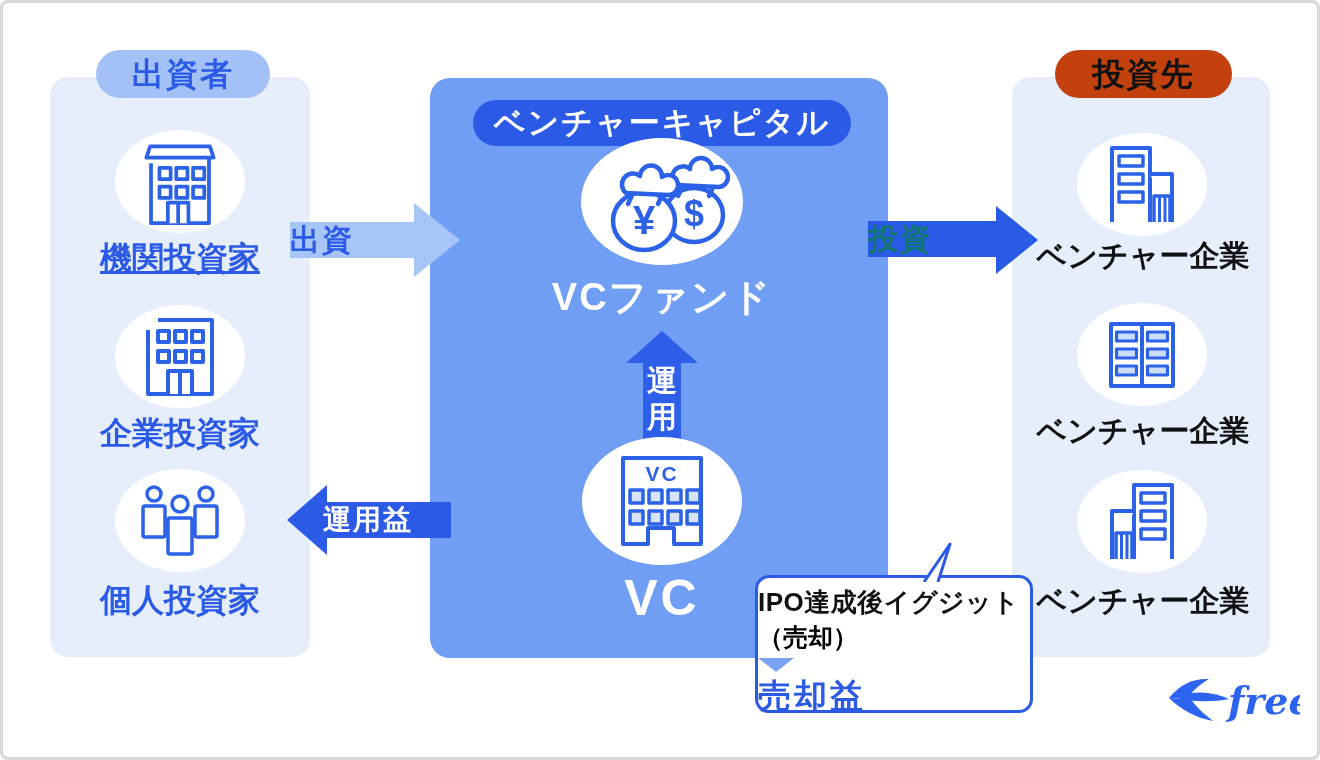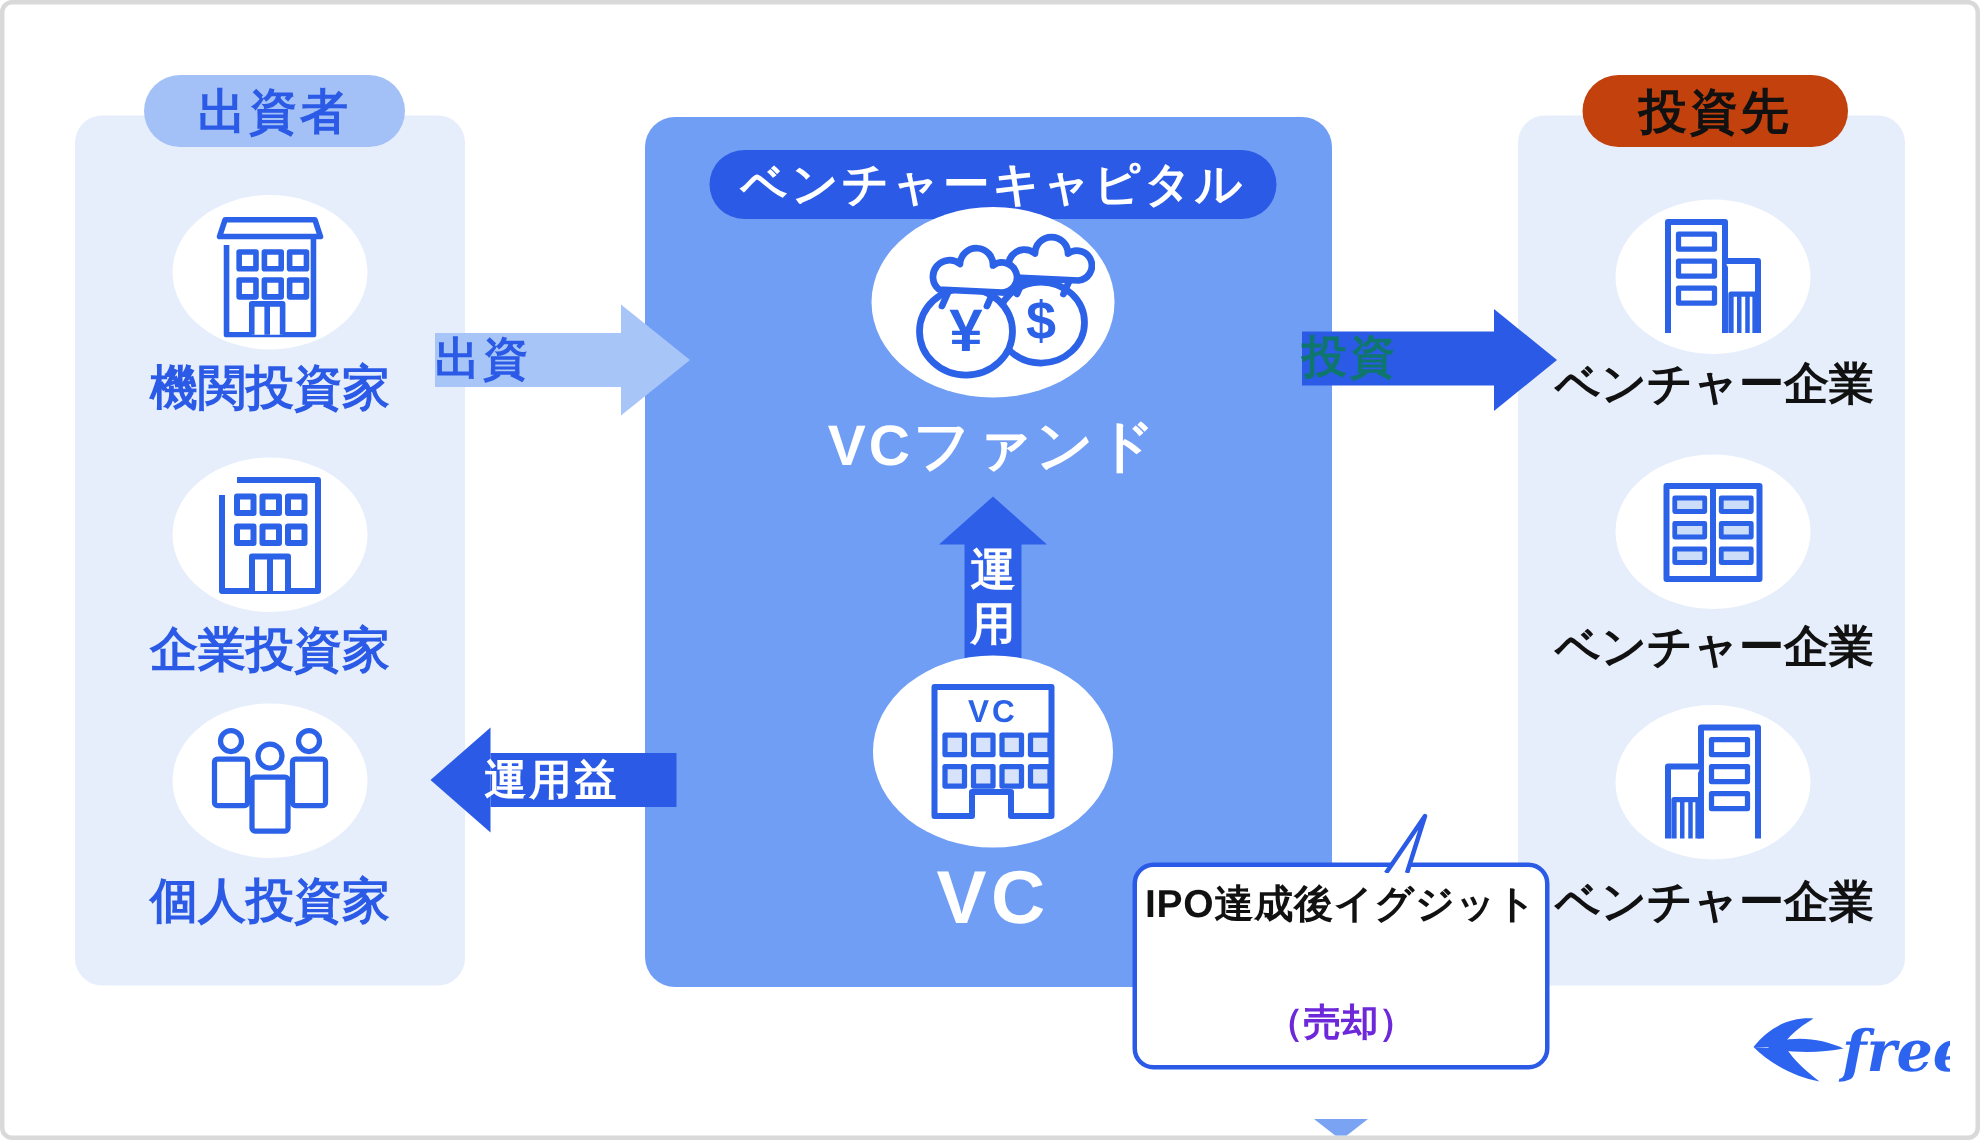--- a/index.html
+++ b/index.html
@@ -40,24 +40,24 @@
   
   .uparrow-head{position:absolute;width:0;height:0;border-left:36px solid transparent;border-right:36px solid transparent;border-bottom:32px solid #2e5fe8;}
   .uparrow-body{position:absolute;background:#2e5fe8;}
   .vtext{
     position:absolute;color:#ffffff;font-weight:bold;font-size:30px;
     width:34px;line-height:36px;word-break:break-all;text-align:center;
   }
   
   .callout{
     position:absolute;background:#ffffff;border:3px solid #2b5be6;border-radius:14px;
-    display:flex;flex-direction:column;align-items:center;gap:44px;
+    display:flex;flex-direction:column;align-items:flex-start;
   }
   .callout .l1{font-weight:bold;color:#111111;font-size:26px;margin-top:7px;letter-spacing:0.5px;}
-  .callout .l2{font-weight:bold;color:#6d28d9;font-size:25px;margin-top:1px;}
+  .callout .l2{font-weight:bold;color:#000000;font-size:25px;margin-top:1px;}
   .callout .tri{width:0;height:0;border-left:18px solid transparent;border-right:18px solid transparent;border-top:14px solid #7aa4f3;margin:4px 0 2px 0;}
   .callout .res{font-weight:bold;color:#2b5be6;font-size:33px;letter-spacing:3px;}
   svg{display:block;}
 </style>
 </head>
 <body>
 
 <div class="frame">
 
   <div class="panel panel-pale" style="left:47px;top:74px;width:260px;height:580px;"></div>
@@ -75,21 +75,21 @@
         <rect x="36" y="31" width="12" height="12"></rect>
         <rect x="54" y="31" width="12" height="12"></rect>
         <rect x="18" y="51" width="12" height="12"></rect>
         <rect x="36" y="51" width="12" height="12"></rect>
         <rect x="54" y="51" width="12" height="12"></rect>
         <path d="M27,90 L27,68 L49,68 L49,90" fill="#ffffff"></path>
         <line x1="38" y1="68" x2="38" y2="90"></line>
       </g>
     </svg>
   </div>
-  <div class="item-label label-blue" style="left:57px;top:234px;width:240px;">機関投資家</div>
+  <div class="item-label label-blue" style="left:57px;top:234px;width:240px;text-decoration:underline;">機関投資家</div>
 
   <div class="circle" style="left:112px;top:302px;width:130px;height:103px;">
     <svg width="76" height="82" viewBox="0 0 76 82">
       <g fill="none" stroke="#2b62e8" stroke-width="4" stroke-linejoin="round">
         <path d="M16,4 L70,4 L70,78 L6,78 L6,14"></path>
         <rect x="16" y="15" width="11" height="11"></rect>
         <rect x="33" y="15" width="11" height="11"></rect>
         <rect x="50" y="15" width="11" height="11"></rect>
         <rect x="16" y="35" width="11" height="11"></rect>
         <rect x="33" y="35" width="11" height="11"></rect>

